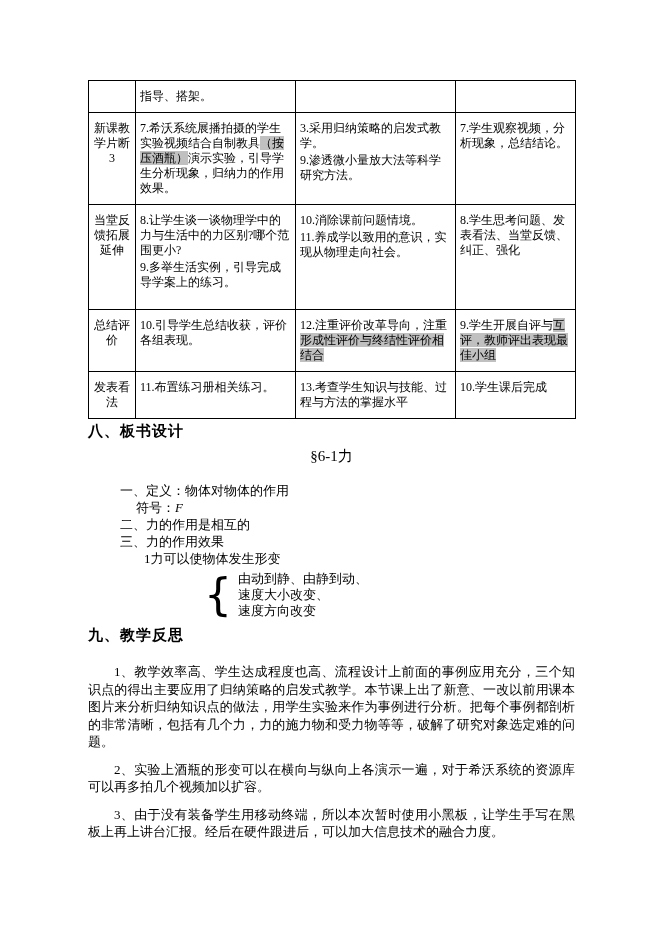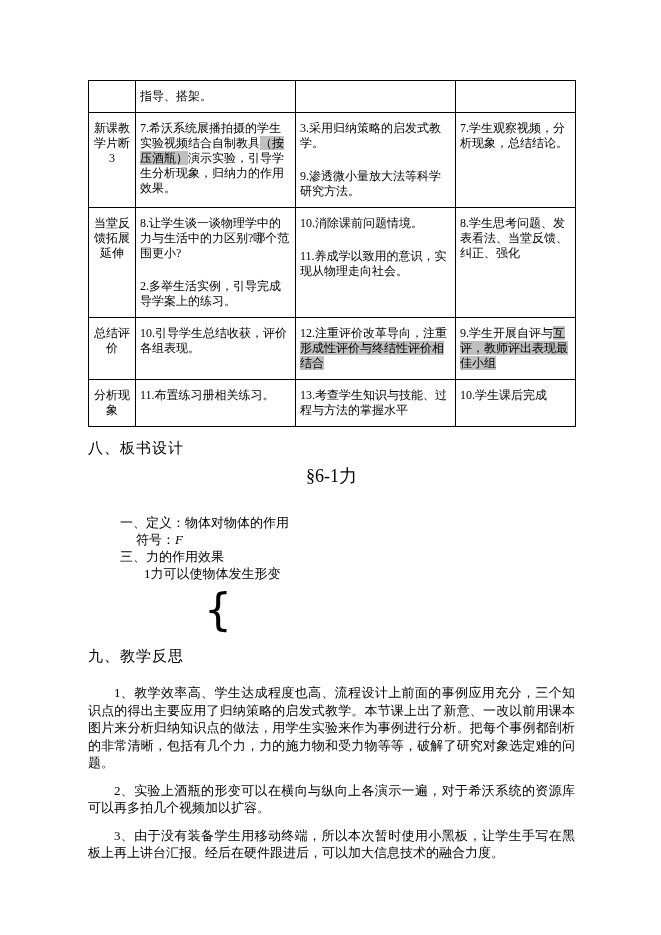--- a/index.html
+++ b/index.html
@@ -13,29 +13,29 @@
   .page { padding:80px 86px 0 88px; }
 
   
   table.plan { border-collapse:collapse; width:487px; table-layout:fixed; }
   table.plan td {
     border:1px solid #000; vertical-align:top;
     padding:8px 4px; font-size:12px; line-height:15px;
     word-break:break-all;
   }
   td.rowhead { text-align:center; padding:4px 10px; line-height:18px; }
-  .cpara + .cpara { margin-top:18px; }
+  .cpara + .cpara { margin-top:2px; }
   .hl { background:#c0c0c0; }
 
   
-  .sec-heading { font-size:15px; font-weight:normal; margin-top:12px; letter-spacing:1px; }
+  .sec-heading { font-size:15px; font-weight:bold; margin-top:3px; letter-spacing:1px; }
 
   
-  .board-title { text-align:center; font-size:18px; margin-top:6px; }
-  .board { margin-top:26px; padding-left:32px; line-height:17px; }
+  .board-title { text-align:center; font-size:15px; margin-top:6px; }
+  .board { margin-top:16px; padding-left:32px; line-height:17px; }
   .board .indent1 { padding-left:16px; }
   .board .indent2 { padding-left:24px; }
   .brace-group { display:flex; align-items:center; margin:3px 0 6px 84px; }
   .brace {
     font-family:"DejaVu Sans",sans-serif;
     font-size:44px; line-height:50px; font-weight:normal;
   }
   .brace-lines { padding-left:6px; line-height:16px; }
   .sym-f { font-style:italic; font-family:"Liberation Serif",serif; }
 
@@ -80,21 +80,21 @@
       </td>
       <td>
         <div class="cpara">7.学生观察视频，分析现象，总结结论。</div>
       </td>
     </tr>
 
     <tr style="height:105px">
       <td class="rowhead">当堂反馈拓展延伸</td>
       <td>
         <div class="cpara">8.让学生谈一谈物理学中的力与生活中的力区别?哪个范围更小?</div>
-        <div class="cpara">2.多举生活实例，引导完成导学案上的练习。</div>
+        <div class="cpara">9.多举生活实例，引导完成导学案上的练习。</div>
       </td>
       <td>
         <div class="cpara">10.消除课前问题情境。</div>
         <div class="cpara">11.养成学以致用的意识，实现从物理走向社会。</div>
       </td>
       <td>
         <div class="cpara">8.学生思考问题、发表看法、当堂反馈、纠正、强化</div>
       </td>
     </tr>
 
@@ -105,45 +105,51 @@
       </td>
       <td>
         <div class="cpara"><span>12.注重评价改革导向，注重</span><span class="hl">形成性评价与终结性评价相结合</span></div>
       </td>
       <td>
         <div class="cpara"><span>9.学生开展自评与</span><span class="hl">互评，教师评出表现最佳小组</span></div>
       </td>
     </tr>
 
     <tr style="height:43px">
-      <td class="rowhead">分析现象</td>
+      <td class="rowhead">发表看法</td>
       <td>
         <div class="cpara">11.布置练习册相关练习。</div>
       </td>
       <td>
         <div class="cpara">13.考查学生知识与技能、过程与方法的掌握水平</div>
       </td>
       <td>
         <div class="cpara">10.学生课后完成</div>
       </td>
     </tr>
   </tbody>
     </table>
 
   <div class="sec-heading">八、板书设计</div>
 
   <div class="board-title">§6-1力</div>
 
   <div class="board">
     <div>一、定义：物体对物体的作用</div>
     <div class="indent1"><span>符号：</span><span class="sym-f">F</span></div>
+    <div>二、力的作用是相互的</div>
     <div>三、力的作用效果</div>
     <div class="indent2">1力可以使物体发生形变</div>
     <div class="brace-group">
       <span class="brace">{</span>
+      <div class="brace-lines">
+        <div>由动到静、由静到动、</div>
+        <div>速度大小改变、</div>
+        <div>速度方向改变</div>
+      </div>
     </div>
   </div>
 
   <div class="sec-heading">九、教学反思</div>
 
   <div class="reflection-body">
     <p>1、教学效率高、学生达成程度也高、流程设计上前面的事例应用充分，三个知识点的得出主要应用了归纳策略的启发式教学。本节课上出了新意、一改以前用课本图片来分析归纳知识点的做法，用学生实验来作为事例进行分析。把每个事例都剖析的非常清晰，包括有几个力，力的施力物和受力物等等，破解了研究对象选定难的问题。</p>
     <p>2、实验上酒瓶的形变可以在横向与纵向上各演示一遍，对于希沃系统的资源库可以再多拍几个视频加以扩容。</p>
     <p>3、由于没有装备学生用移动终端，所以本次暂时使用小黑板，让学生手写在黑板上再上讲台汇报。经后在硬件跟进后，可以加大信息技术的融合力度。</p>
   </div>

